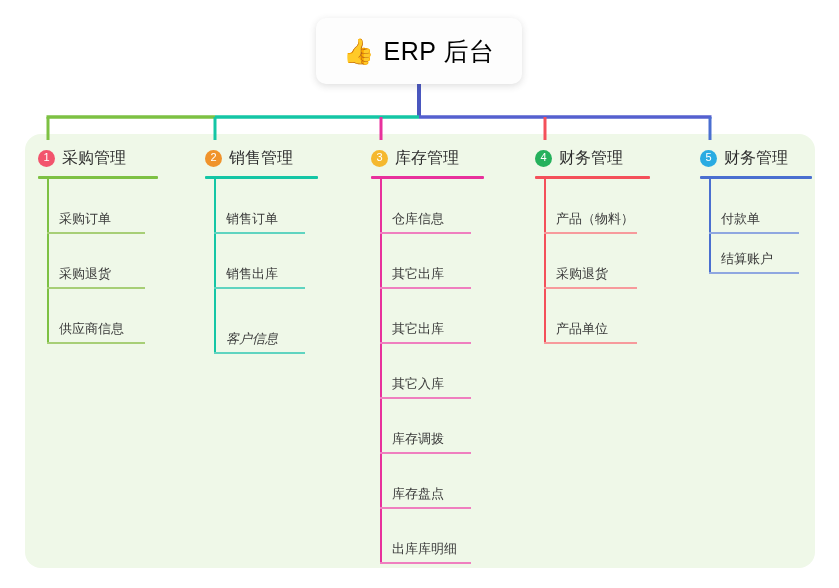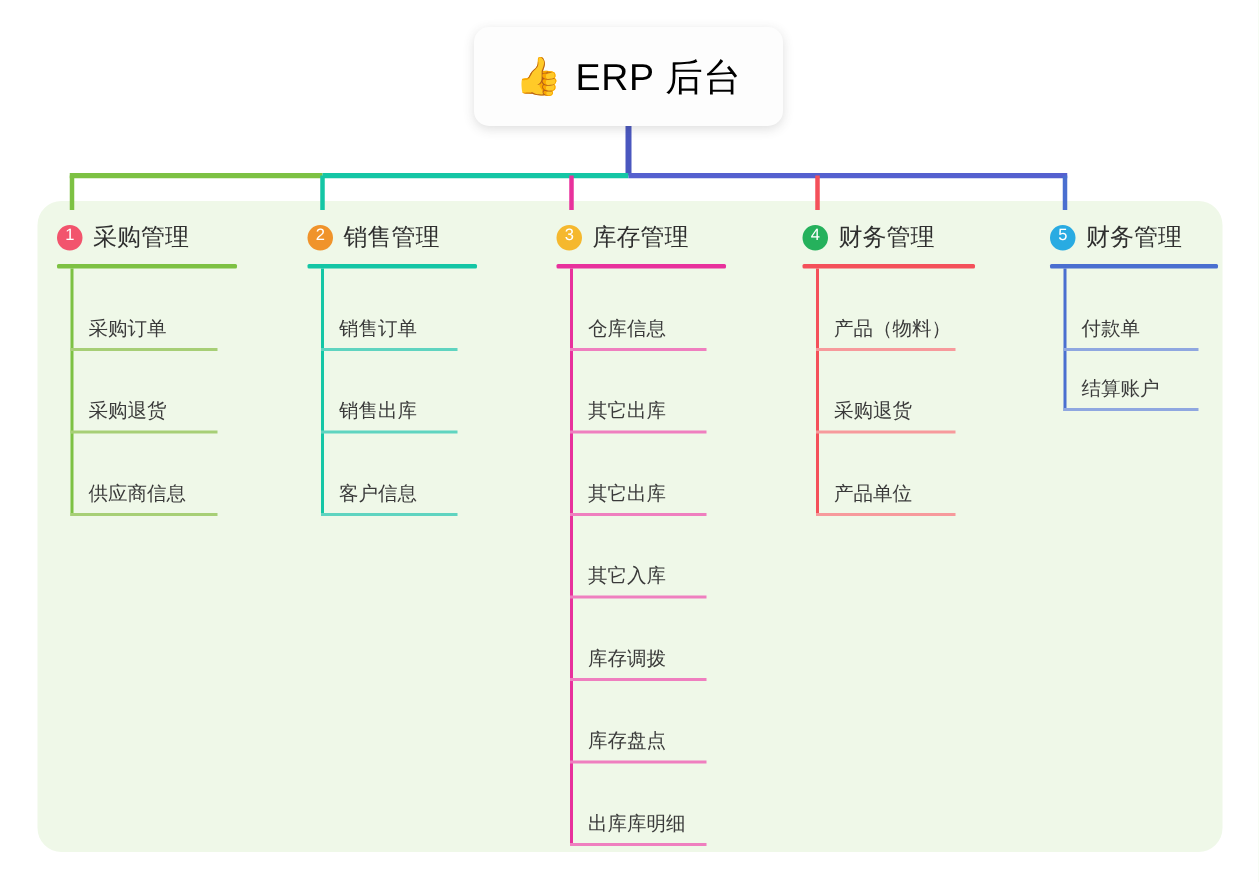--- a/index.html
+++ b/index.html
@@ -145,21 +145,21 @@
           <div class="item" style="height: 55px;">
             <span class="spine" style="background: rgb(20, 198, 165); left: 9px;"></span>
             <span class="lbl">销售订单</span>
             <span class="rule" style="background: rgb(95, 212, 192); left: 9px; width: 91px;"></span>
           </div>
           <div class="item" style="height: 55px;">
             <span class="spine" style="background: rgb(20, 198, 165); left: 9px;"></span>
             <span class="lbl">销售出库</span>
             <span class="rule" style="background: rgb(95, 212, 192); left: 9px; width: 91px;"></span>
           </div>
-          <div class="item" style="height: 55px;">
+          <div class="item" style="height: 65px; font-style: italic;">
             <span class="spine" style="background: rgb(20, 198, 165); left: 9px;"></span>
             <span class="lbl">客户信息</span>
             <span class="rule" style="background: rgb(95, 212, 192); left: 9px; width: 91px;"></span>
           </div>
         </div>
       </div>
       <div class="col" style="left: 371px; top: 146px; width: 113px;">
         <div class="col-head">
           <span class="badge" style="background: rgb(245, 184, 46);">3</span>
           <span class="head-label">库存管理</span>

